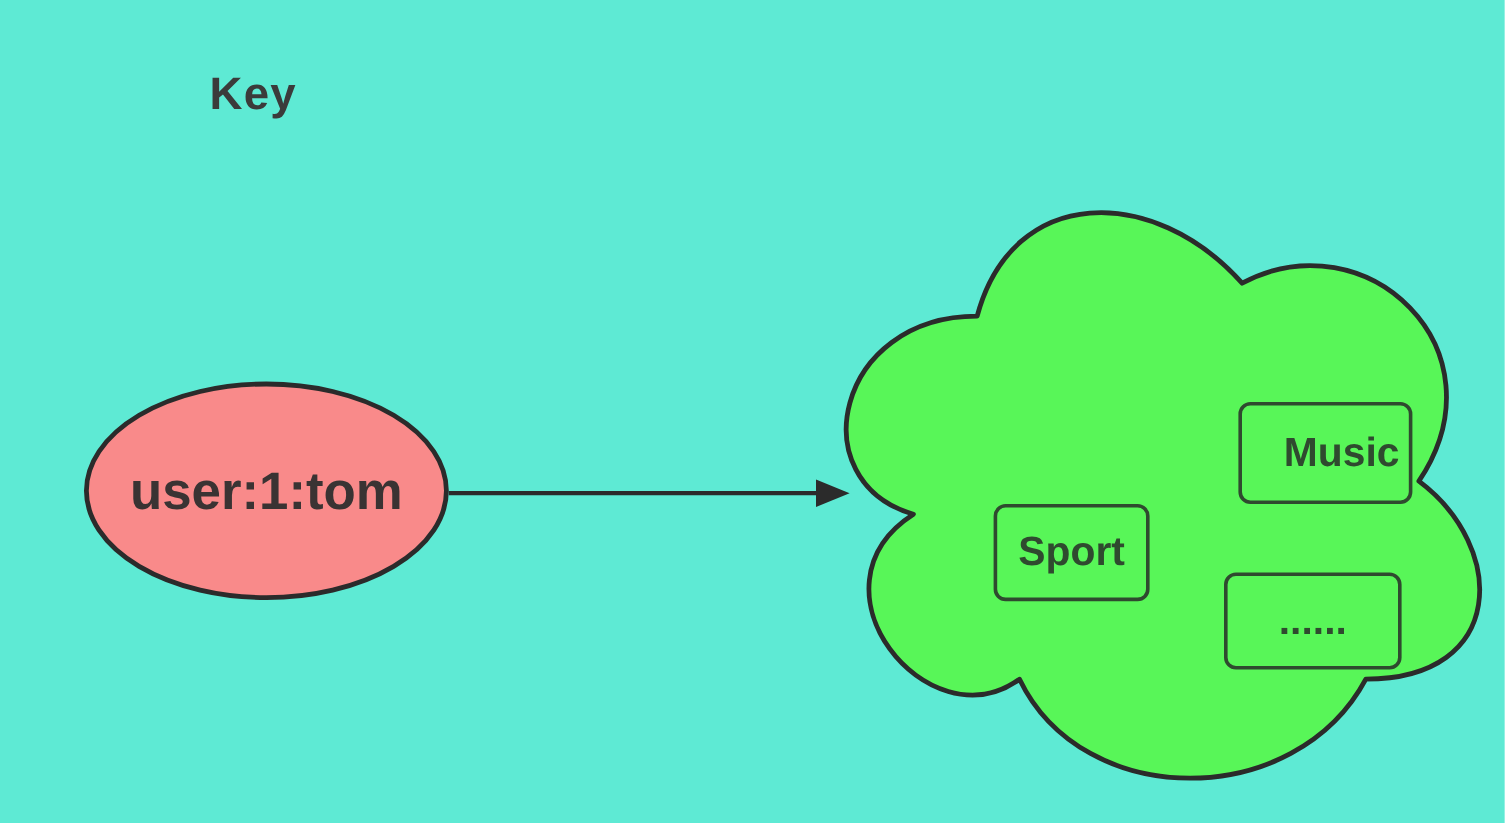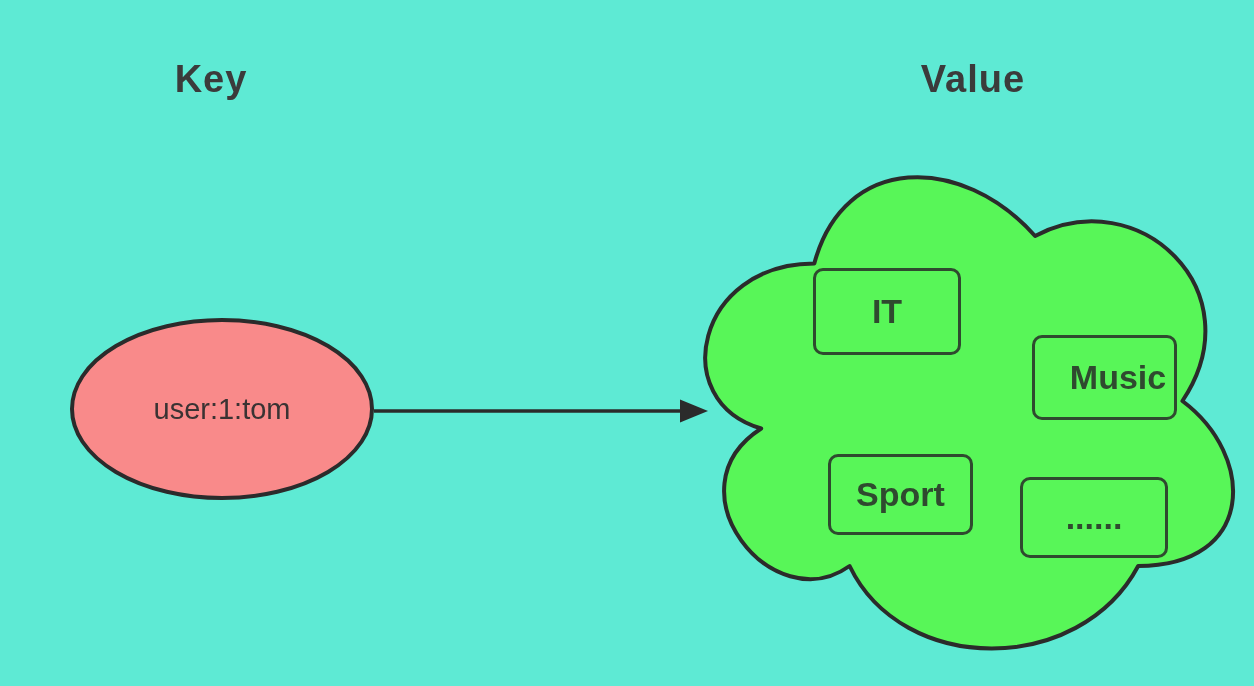--- a/index.html
+++ b/index.html
@@ -47,41 +47,41 @@
   }
   .key-label-box {
     position: absolute;
     left: 72px;
     top: 321px;
     width: 300px;
     height: 177px;
     display: flex;
     align-items: center;
     justify-content: center;
-    font-weight: normal;
-    font-size: 29px;
+    font-weight: bold;
+    font-size: 44px;
     color: #3a3333;
   }
   .cat-box {
     position: absolute;
     box-sizing: border-box;
     border: 3px solid #2f4a2f;
     border-radius: 10px;
     background: #58f658;
     display: flex;
     align-items: center;
     justify-content: center;
     font-weight: bold;
     font-size: 34px;
     color: #2f4a2f;
     white-space: nowrap;
   }
   .cat-box-it    { left: 813px;  top: 268px; width: 148px; height: 87px; }
   .cat-box-music { left: 1032px; top: 335px; width: 145px; height: 85px; padding-left: 27px; }
-  .cat-box-sport { left: 828px;  top: 454px; width: 145px; height: 81px; }
+  .cat-box-sport { left: 828px;  top: 420px; width: 130px; height: 81px; }
   .cat-box-more  { left: 1020px; top: 477px; width: 148px; height: 81px; }
   .heading-key   { left: 211px; top: 58px; }
   .heading-value { left: 973px; top: 58px; }
 </style>
 </head>
 <body>
 
 <div class="canvas">
 
   <svg class="diagram-svg" width="1254" height="686" viewBox="0 0 1254 686">
@@ -96,27 +96,23 @@
              C 667 489, 773 621, 849.6 566
              C 902.6 676, 1079.3 676, 1138.2 566
              C 1256 566, 1256 456, 1182.4 401
              C 1256 291, 1138.2 181, 1035.1 236
              C 961.5 153.5, 843.7 153.5, 814.3 263.5
              Z" fill="#58f658"></path>
   </svg>
 
   <div class="heading heading-key">Key</div>
 
-  <div class="heading heading-value">Value</div>
 
   <div class="key-label-box">user:1:tom</div>
 
-  <div class="cat-box cat-box-it">
-    <span>IT</span>
-  </div>
 
   <div class="cat-box cat-box-music">
     <span>Music</span>
   </div>
 
   <div class="cat-box cat-box-sport">
     <span>Sport</span>
   </div>
 
   <div class="cat-box cat-box-more">

